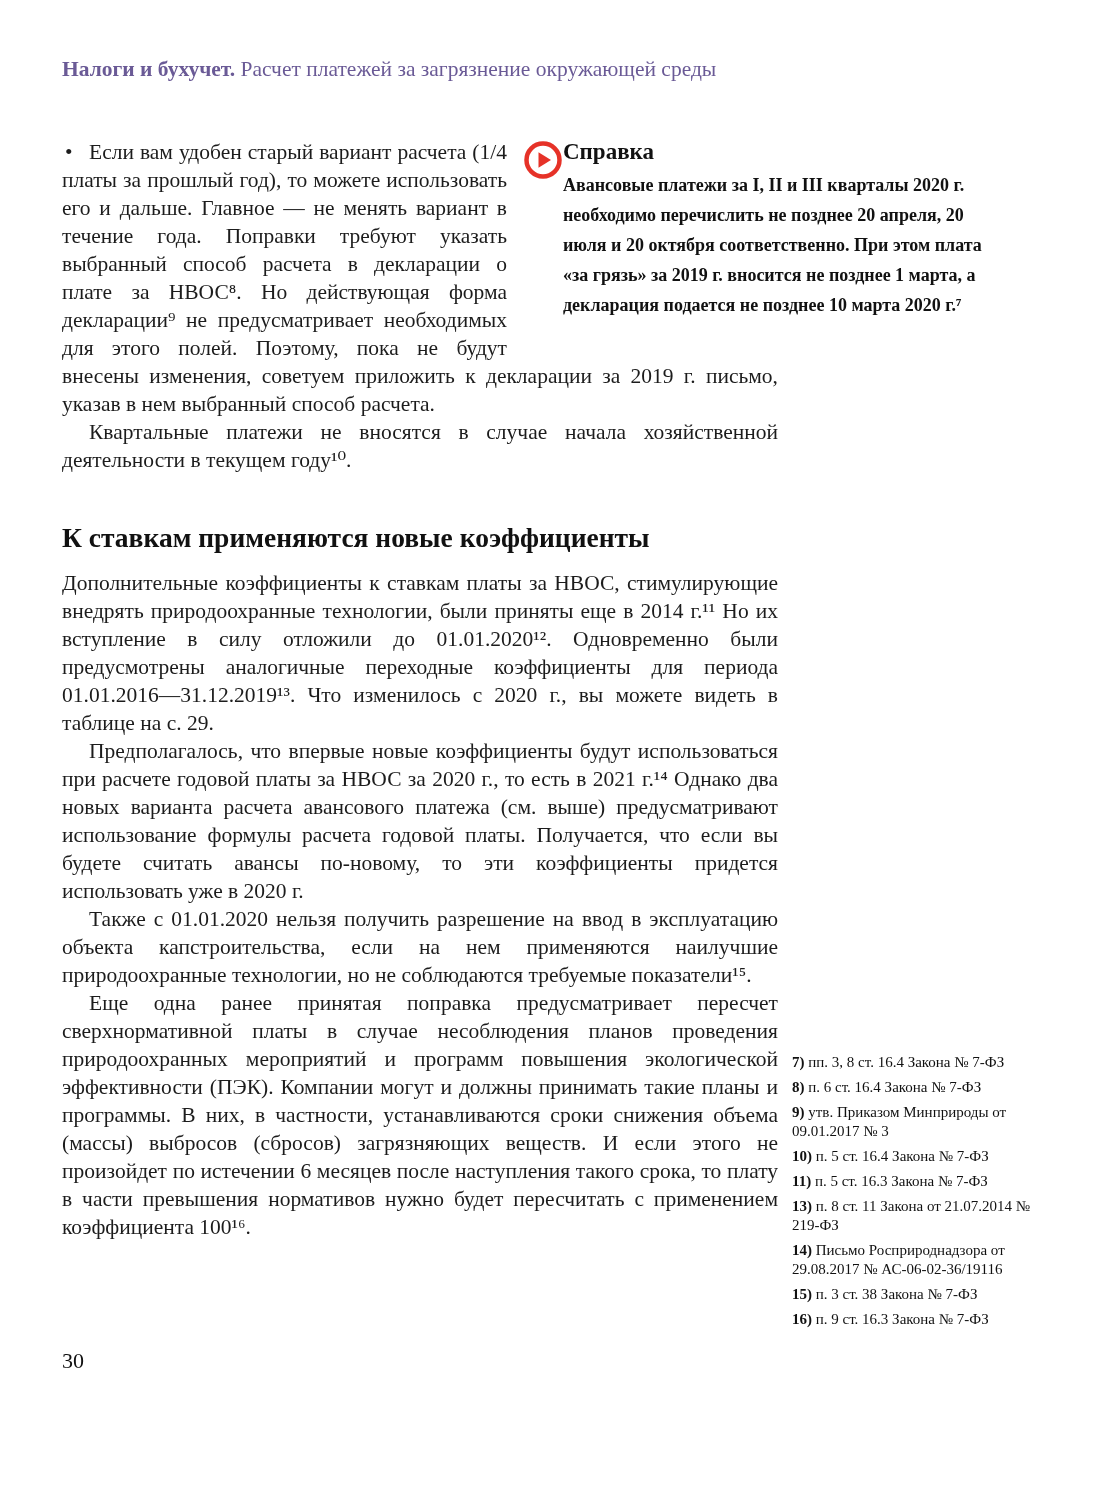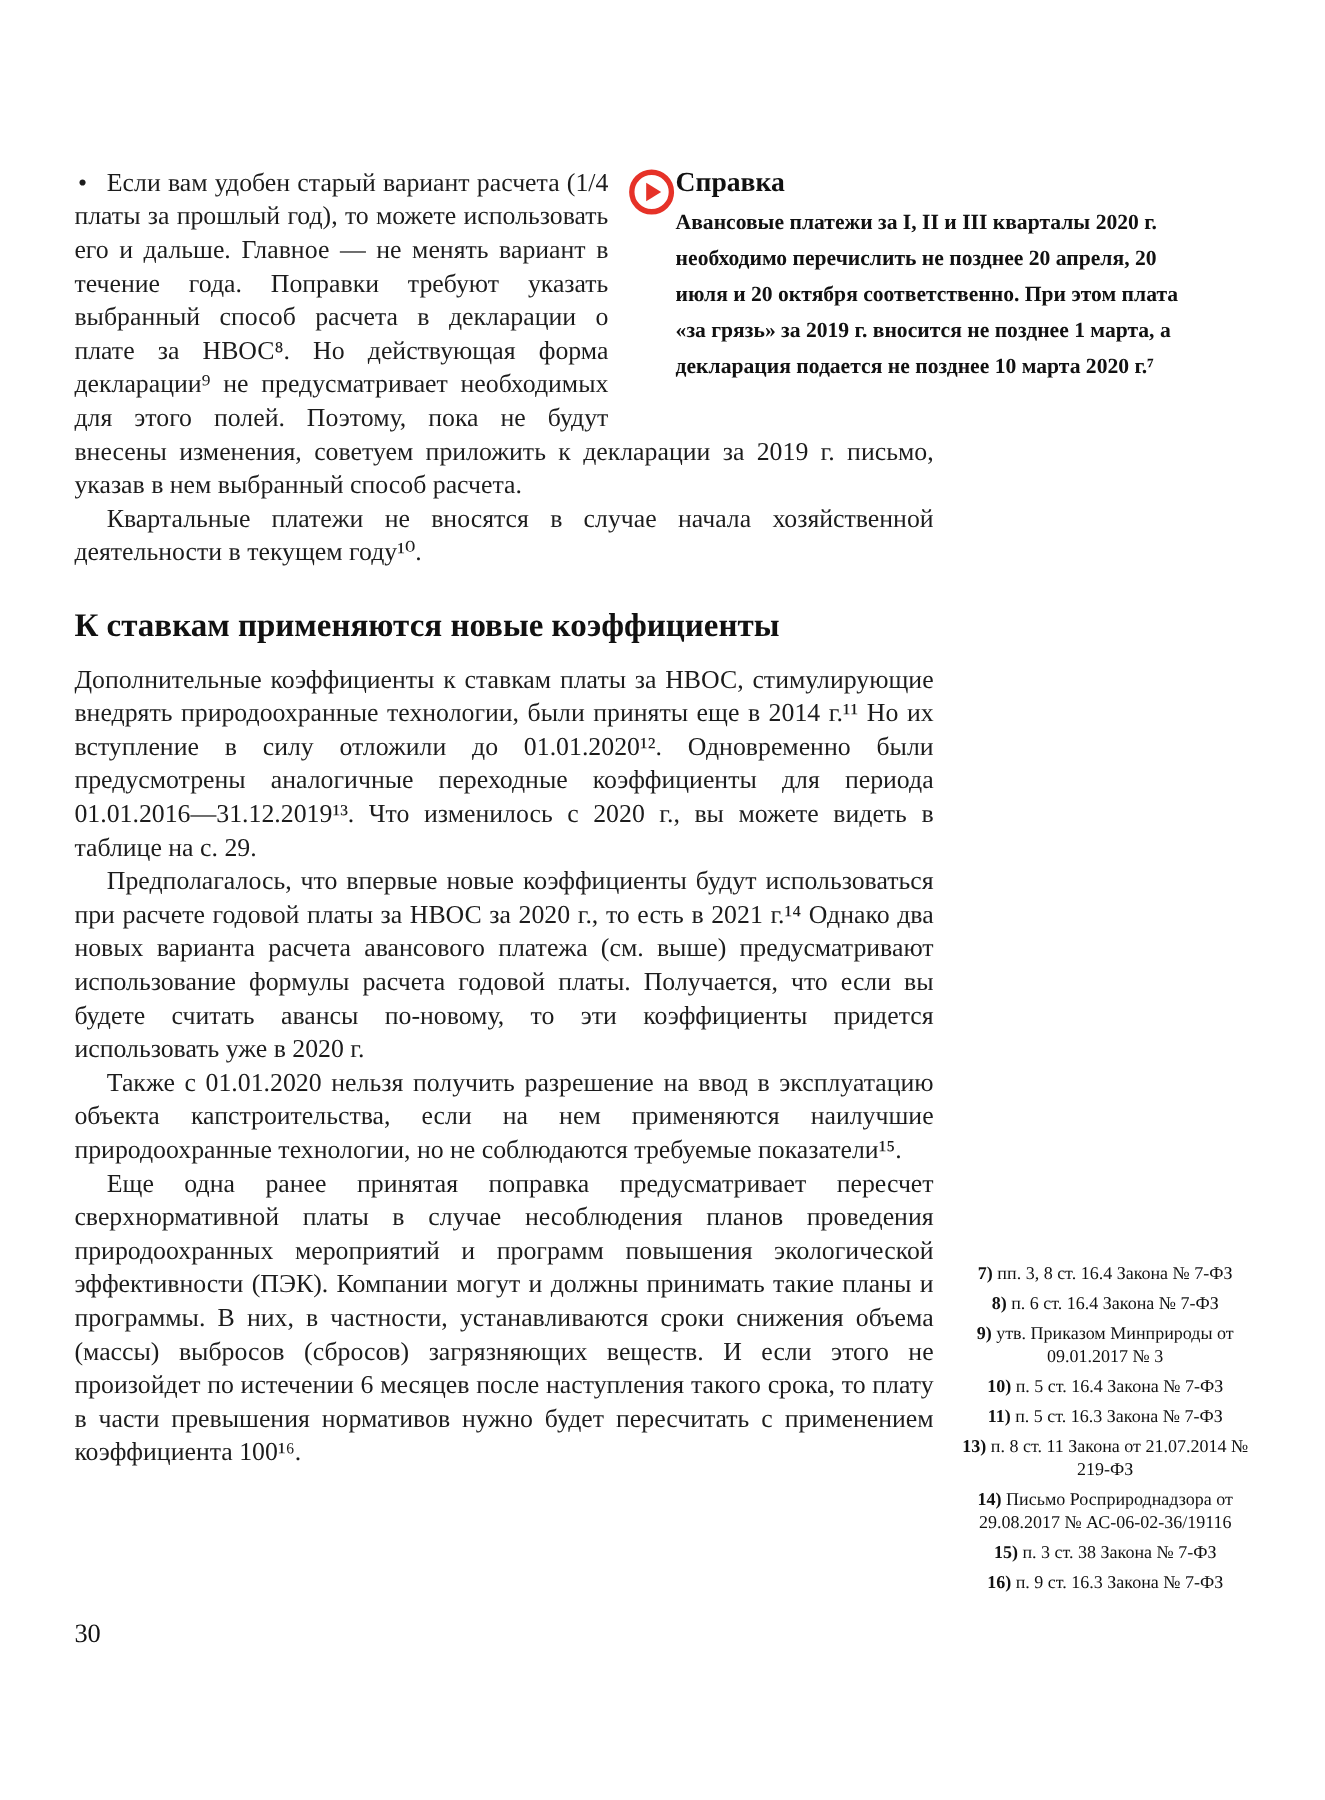--- a/index.html
+++ b/index.html
@@ -49,21 +49,21 @@
     padding-left: 22px;
     position: relative;
   }
   .bullet-glyph {
     position: absolute;
     left: 3px;
     top: 0;
   }
   p.no-indent { text-indent: 0; font-family: Liberation Serif, serif; }
   h2.section-heading {
-    margin: 31px 0 15px 0;
+    margin: 48px 0 15px 0;
     font-size: 27.5px;
     line-height: 32px;
     font-weight: bold;
     text-align: left;
     color: #111111;
   }
 
   
   .spravka {
     float: right;
@@ -99,37 +99,40 @@
   .footnotes {
     position: absolute;
     left: 792px;
     top: 1053px;
     width: 258px;
     font-size: 15px;
     line-height: 19px;
     text-align: left;
     color: #111111;
   }
-  .footnote { margin-bottom: 6px; text-align: center; }
+  .footnote { margin-bottom: 6px; }
   .footnote b { font-weight: bold; }
 
   
   .page-number {
     position: absolute;
     left: 62px;
     top: 1348px;
     font-size: 22px;
     color: #111111;
   }
 </style>
 </head>
 <body>
 
 <div class="page">
 
+  <header class="page-header">
+    <span class="rubric">Налоги и бухучет.</span><span class="header-title"> Расчет платежей за загрязнение окружающей среды</span>
+  </header>
 
   <main class="body-col">
 
     <aside class="spravka">
       <div class="spravka-icon-wrap">
         <svg width="40" height="40" viewBox="0 0 40 40" aria-hidden="true">
           <circle cx="20" cy="20" r="16.5" fill="none" stroke="#e63228" stroke-width="4.5"></circle>
           <path d="M15.5 12.2 L28 20 L15.5 27.8 Z" fill="#e63228"></path>
         </svg>
       </div>

